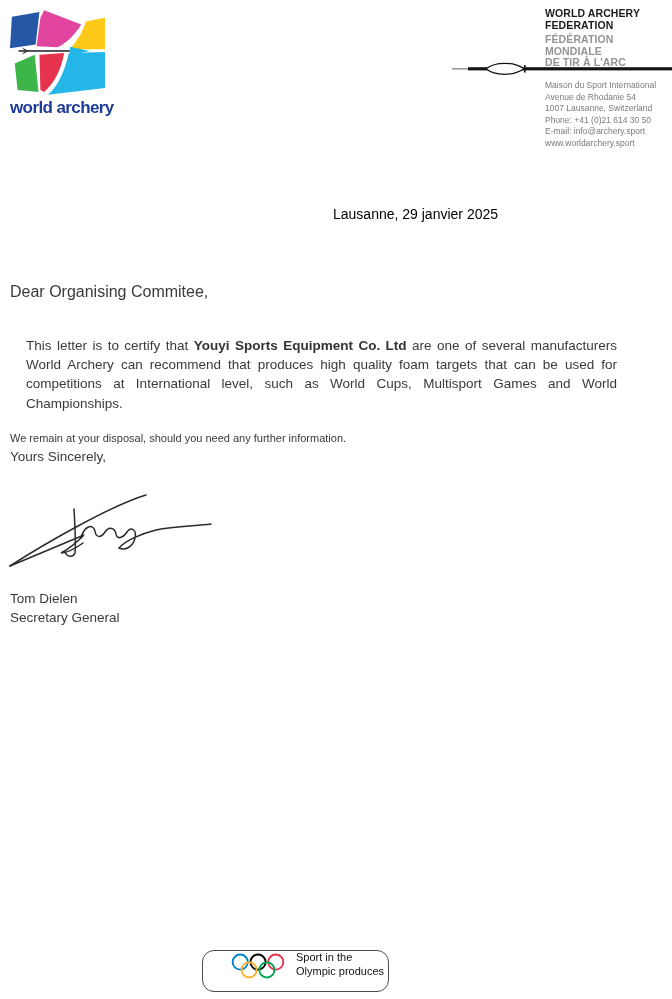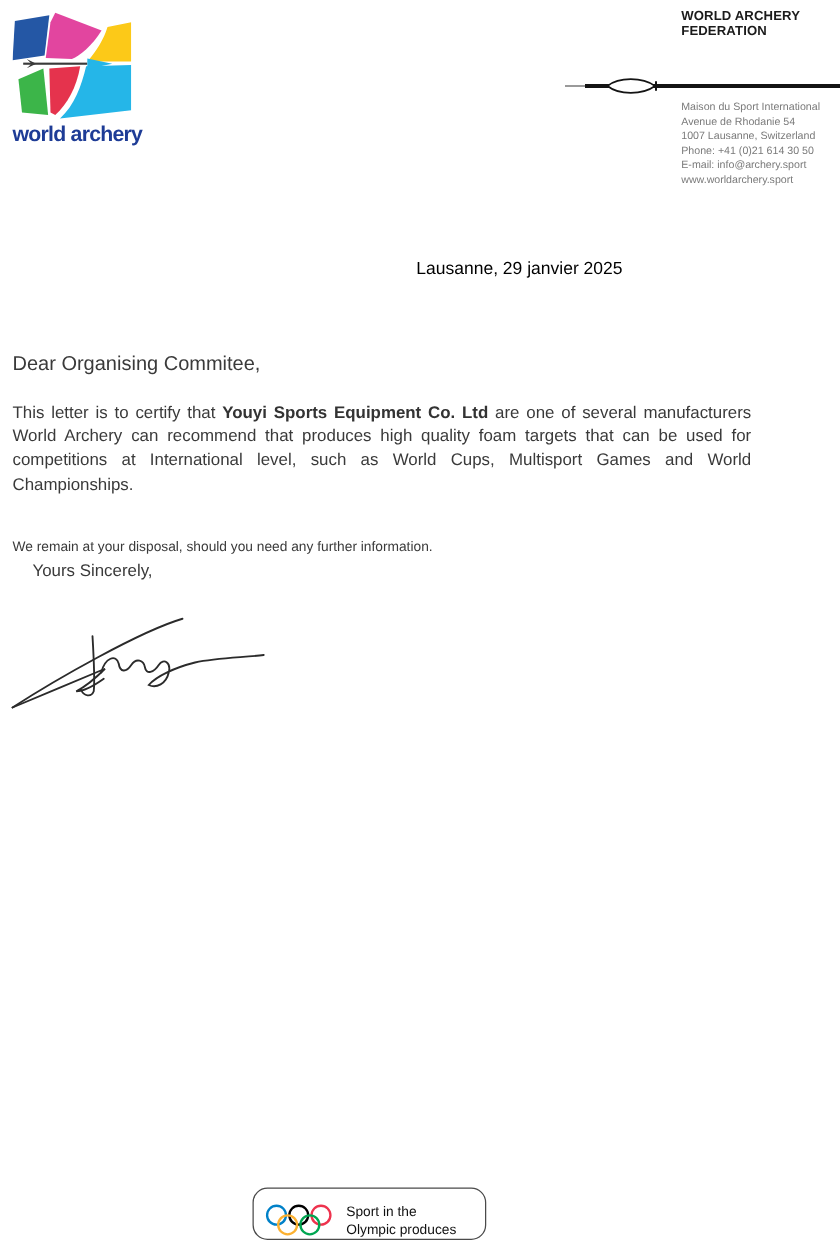--- a/index.html
+++ b/index.html
@@ -21,33 +21,33 @@
   .org-fr { margin-top:3px; font-size:10.5px; font-weight:700; color:#939393; line-height:11.5px; letter-spacing:0.1px; }
   .addr  { position:absolute; left:545px; top:80px; width:130px; font-size:8.5px; color:#7a7a7a; line-height:11.6px; }
 
   .arrow-graphic { position:absolute; left:452px; top:60px; width:220px; height:18px; }
 
   
   .dateline { position:absolute; left:333px; top:206px; font-size:14px; color:#000000; }
   .salutation { position:absolute; left:10px; top:283px; font-size:16px; }
   .para {
     position:absolute; left:10px; top:320px; width:591px;
-    font-size:13.5px; line-height:19.2px; text-align:justify; margin:0;
+    font-size:13.5px; line-height:19.2px; text-align:justify; margin:16px;
   }
   .para strong { font-weight:700; color:#333; }
   .closing { position:absolute; left:10px; top:432px; font-size:11px; }
-  .valediction { position:absolute; left:10px; top:449px; font-size:13.5px;margin-left:16px; }
+  .valediction { position:absolute; left:10px; top:449px; font-size:13.5px; }
   .signature { position:absolute; left:4px; top:486px; width:212px; height:88px; }
   .signer { position:absolute; left:10px; top:589px; font-size:13.5px; line-height:19px; }
 
   
   .olympic-badge {
     position:absolute; left:202px; top:950px; width:187px; height:42px;
     border:1.3px solid #4a4a4a; border-radius:12px; box-sizing:border-box;
-    display:flex; align-items:flex-end; padding-left:8px;
+    display:flex; align-items:flex-start; padding-left:27px;
   }
   .rings { width:56px; height:30px; flex:0 0 auto; }
   .badge-text { margin-left:10px; font-size:11px; line-height:13.5px; color:#111; }
 </style>
 </head>
 <body>
 
 <div class="page">
 
   <div class="logo-block">
@@ -62,20 +62,25 @@
       <polygon points="12,41 20,44.9 12,48.8 16,44.9" fill="#3a3a3a"></polygon>
       <polygon points="63,40.5 84,44.9 63,49.3" fill="#25b6e8"></polygon>
     </svg>
     <span class="logo-word">world archery</span>
   </div>
 
   <div class="header-right">
     <div class="org-en">
       <div>WORLD ARCHERY</div>
       <div>FEDERATION</div>
+    </div>
+    <div class="org-fr">
+      <div>FÉDÉRATION</div>
+      <div>MONDIALE</div>
+      <div>DE TIR À L'ARC</div>
     </div>
   </div>
 
   <svg class="arrow-graphic" viewBox="0 0 220 18" xmlns="http://www.w3.org/2000/svg">
     <rect x="0" y="8" width="16" height="1.6" fill="#9a9a9a"></rect>
     <rect x="16" y="7.2" width="204" height="3.2" fill="#141414"></rect>
     <path d="M34,8.8 C43,1.5 62,1.5 72,8.8 C62,16.1 43,16.1 34,8.8 Z" fill="#ffffff" stroke="#141414" stroke-width="1.3"></path>
     <rect x="72" y="5" width="1.6" height="7.6" fill="#141414"></rect>
   </svg>
 
@@ -98,20 +103,24 @@
 
   <div class="valediction">Yours Sincerely,</div>
 
   <svg class="signature" viewBox="0 0 212 88" xmlns="http://www.w3.org/2000/svg" fill="none" stroke="#2b2b2b" stroke-width="1.5" stroke-linecap="round">
     <path d="M6,80 C40,58 108,19 142,9"></path>
     <path d="M6,80 C30,70 56,59 80,49 C72,57 63,64 57,67 C64,67 72,62 79,57"></path>
     <path d="M70,23 C71,40 72,58 71,67 C69,72 63,71 61,66"></path>
     <path d="M77,52 C80,40 89,37 91,45 C92,52 97,52 101,46 C105,40 111,42 112,48 C113,54 119,52 123,46 C127,40 133,44 131,52 C129,61 121,65 115,62 C121,55 136,48 152,44 C170,40 192,40 207,38"></path>
   </svg>
 
+  <div class="signer">
+    <div>Tom Dielen</div>
+    <div>Secretary General</div>
+  </div>
 
   <div class="olympic-badge">
     <svg class="rings" viewBox="0 0 48 27" xmlns="http://www.w3.org/2000/svg" fill="none" stroke-width="1.7">
       <circle cx="8" cy="10" r="6.8" stroke="#0081C8"></circle>
       <circle cx="24" cy="10" r="6.8" stroke="#000000"></circle>
       <circle cx="40" cy="10" r="6.8" stroke="#EE334E"></circle>
       <circle cx="16" cy="17" r="6.8" stroke="#FCB131"></circle>
       <circle cx="32" cy="17" r="6.8" stroke="#00A651"></circle>
     </svg>
     <div class="badge-text">

